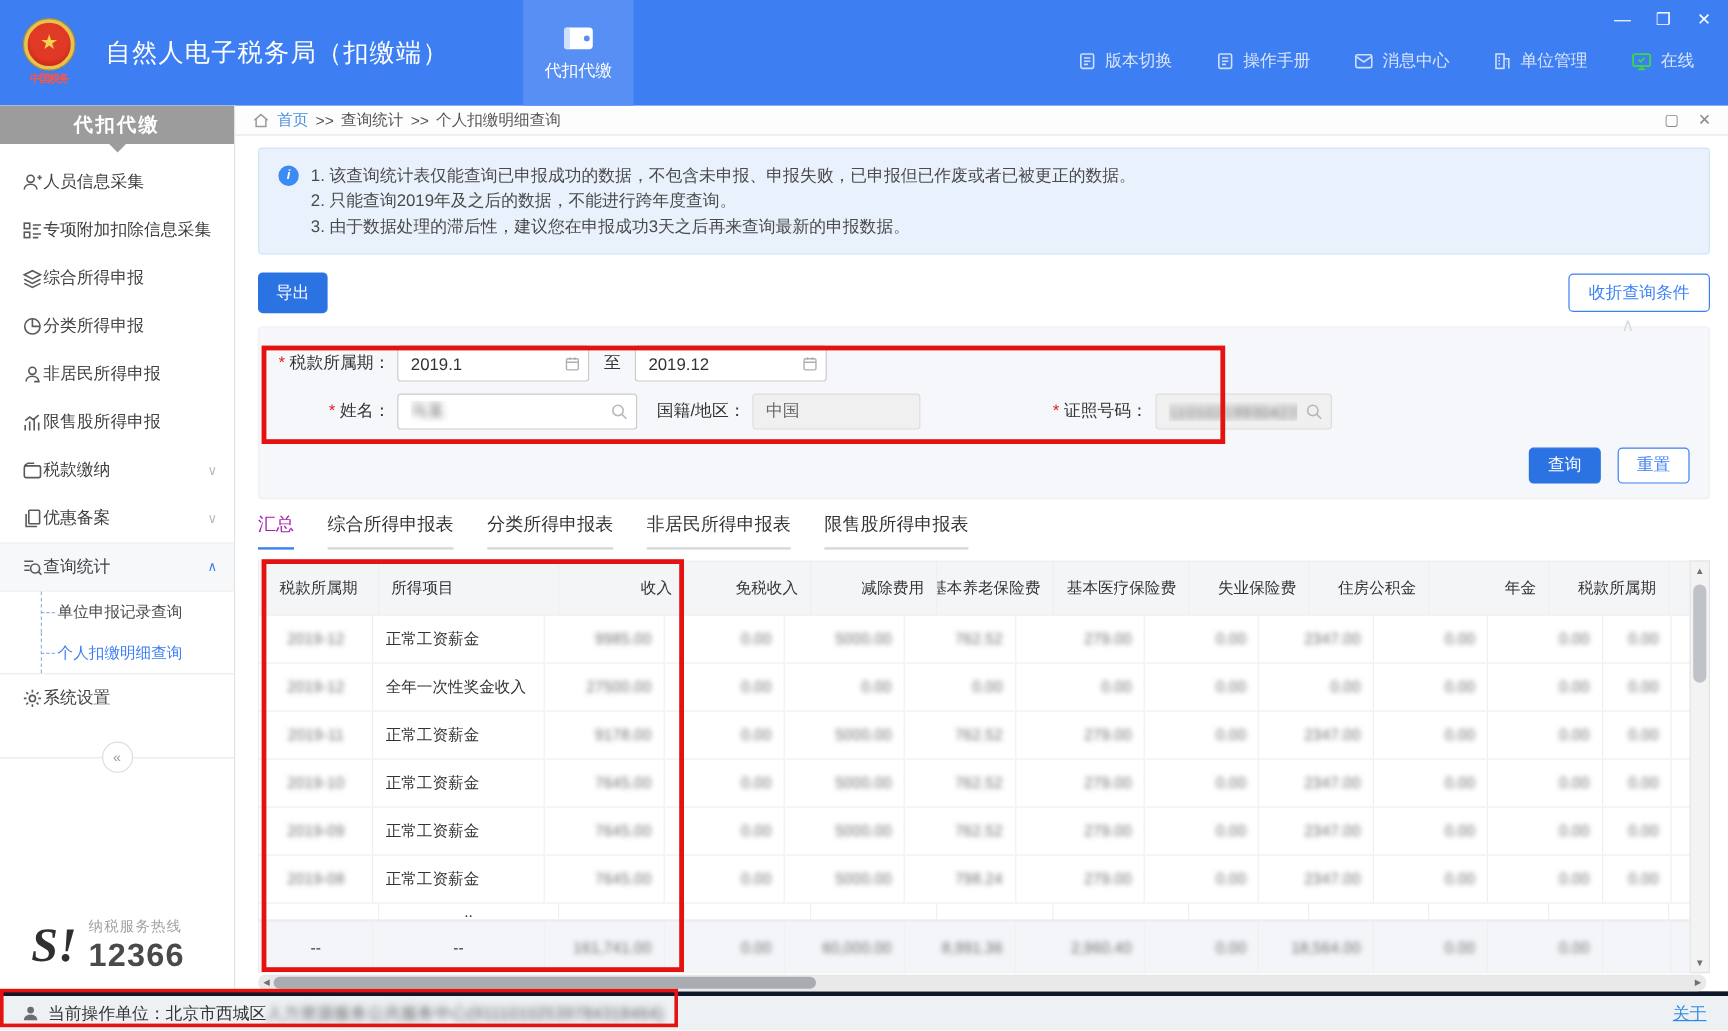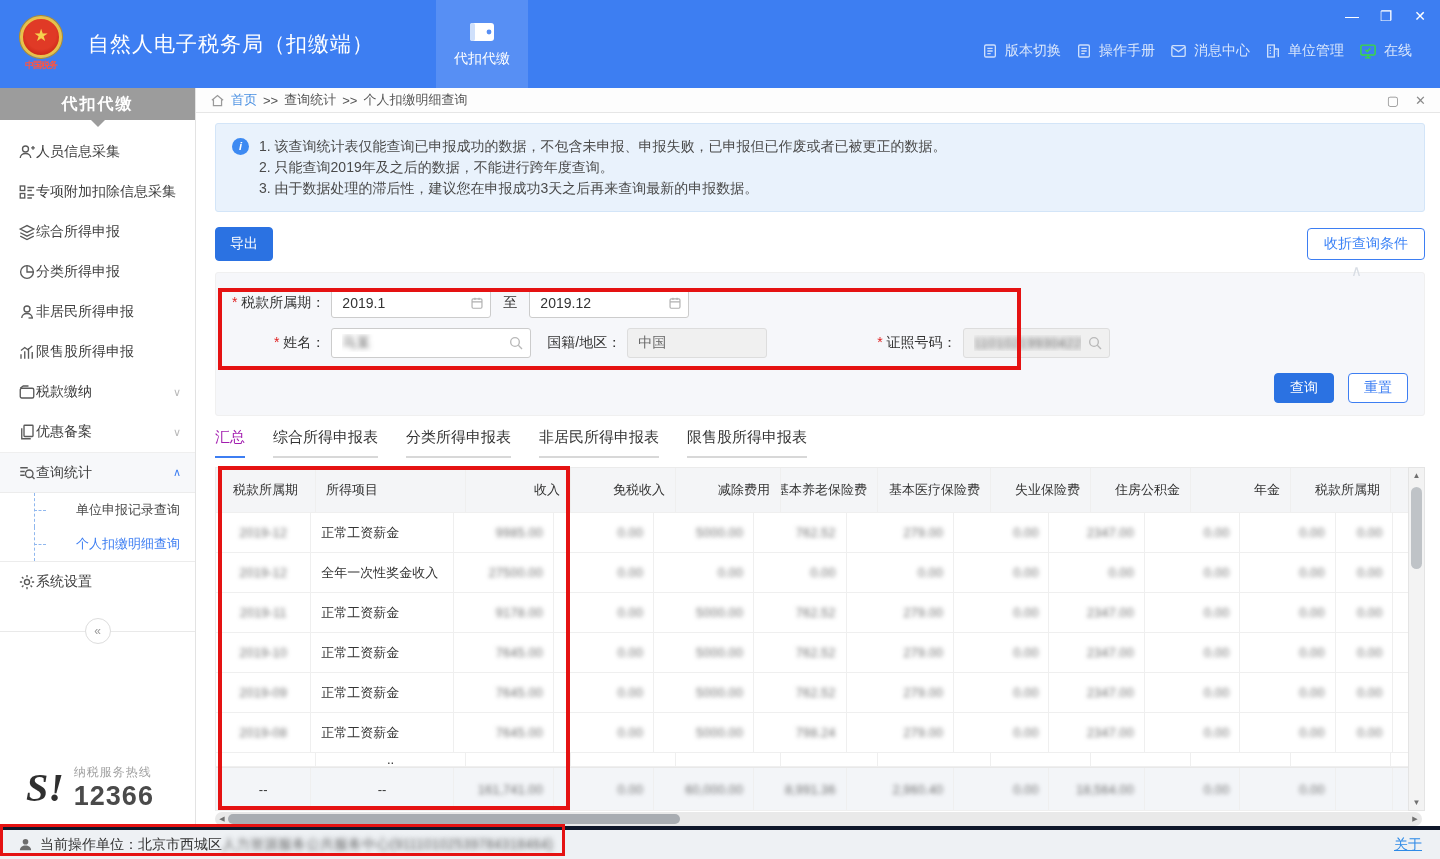--- a/index.html
+++ b/index.html
@@ -8,37 +8,37 @@
 
   
   .app-header { height:88px; background:#3d7ef2; display:flex; align-items:center; position:relative; }
   .emblem-wrap { width:66px; display:flex; flex-direction:column; align-items:center; margin-left:8px; }
   .emblem { width:42px; height:42px; border-radius:50%; background:radial-gradient(circle at 50% 42%, #e03a26 55%, #c21f10 90%); border:3px solid #e8c24a; position:relative; box-shadow:0 0 0 1px #b98f1f; }
   .emblem .star { position:absolute; left:50%; top:45%; transform:translate(-50%,-50%); color:#f6d14e; font-size:17px; line-height:1; }
   .emblem-cn { font-size:9px; color:#ff5540; font-weight:bold; margin-top:1px; letter-spacing:-1px; }
   .app-title { color:#fff; font-size:21px; margin-left:14px; letter-spacing:1px; white-space:nowrap; }
   .header-tab { width:92px; height:88px; margin-left:62px; background:#578ff4; display:flex; flex-direction:column; align-items:center; justify-content:center; gap:6px; cursor:pointer; }
   .header-tab span { color:#fff; font-size:14px; }
-  .header-menu { margin-left:auto; display:flex; align-items:center; gap:15px; padding-right:28px; margin-top:14px; }
+  .header-menu { margin-left:auto; display:flex; align-items:center; gap:36px; padding-right:28px; margin-top:14px; }
   .hm-item { display:flex; align-items:center; gap:7px; color:#d9e6fb; font-size:14px; cursor:pointer; white-space:nowrap; }
   .win-controls { position:absolute; top:8px; right:12px; display:flex; gap:18px; color:#fff; font-size:14px; }
   .win-controls span { cursor:pointer; width:16px; text-align:center; }
 
   
   .main { display:flex; height:738px; }
   .sidebar { width:196px; border-right:1px solid #e3e3e3; display:flex; flex-direction:column; background:#fff; position:relative; }
   .side-header { height:32px; background:#9c9c9c; color:#fff; font-size:16px; font-weight:bold; display:flex; align-items:center; justify-content:center; letter-spacing:2px; position:relative; }
   .side-header:after { content:""; position:absolute; left:50%; bottom:-7px; transform:translateX(-50%); border:7px solid transparent; border-top-color:#9c9c9c; border-bottom:none; }
   .side-nav { padding-top:12px; }
   .side-item { height:40px; display:flex; align-items:center; padding-left:18px; font-size:14px; color:#404040; cursor:pointer; position:relative; }
   .side-item .chev { position:absolute; right:14px; color:#b9b9b9; font-size:11px; }
   .side-item.open-section { background:#f7f8fa; border-top:1px solid #efefef; }
   .side-item.open-section .chev { color:#3d7ef2; }
   .submenu { border-bottom:1px solid #ececec; border-top:1px solid #ececec; }
-  .sub-item { height:34px; display:flex; align-items:center; padding-left:76px; font-size:13px; color:#4a4a4a; cursor:pointer; position:relative; }
+  .sub-item { height:34px; display:flex; align-items:center; padding-left:48px; font-size:13px; color:#4a4a4a; cursor:pointer; position:relative; }
   .sub-item:before { content:""; position:absolute; left:34px; top:0; bottom:0; border-left:1px dashed #8fb7ee; }
   .sub-item:after { content:""; position:absolute; left:34px; top:50%; width:12px; border-top:1px dashed #8fb7ee; }
   .sub-item.active { color:#3d7ef2; }
   .collapse-row { margin-top:14px; position:relative; height:30px; display:flex; align-items:center; justify-content:center; }
   .collapse-row:before { content:""; position:absolute; left:0; right:0; top:50%; border-top:1px solid #e9e9e9; }
   .collapse-btn { width:26px; height:26px; border:1px solid #ddd; border-radius:50%; background:#fff; color:#9a9a9a; font-size:12px; display:flex; align-items:center; justify-content:center; cursor:pointer; position:relative; z-index:1; }
   .hotline { margin-top:auto; margin-bottom:14px; display:flex; align-items:center; gap:10px; padding-left:26px; }
   .hotline-logo { font-size:40px; font-weight:bold; font-style:italic; color:#2f2f2f; font-family:"Liberation Serif","DejaVu Serif",serif; line-height:.9; }
   .hotline-label { font-size:12px; color:#a0a0a0; letter-spacing:1px; }
   .hotline-number { font-size:27px; font-weight:bold; color:#4a4a4a; letter-spacing:1px; }

